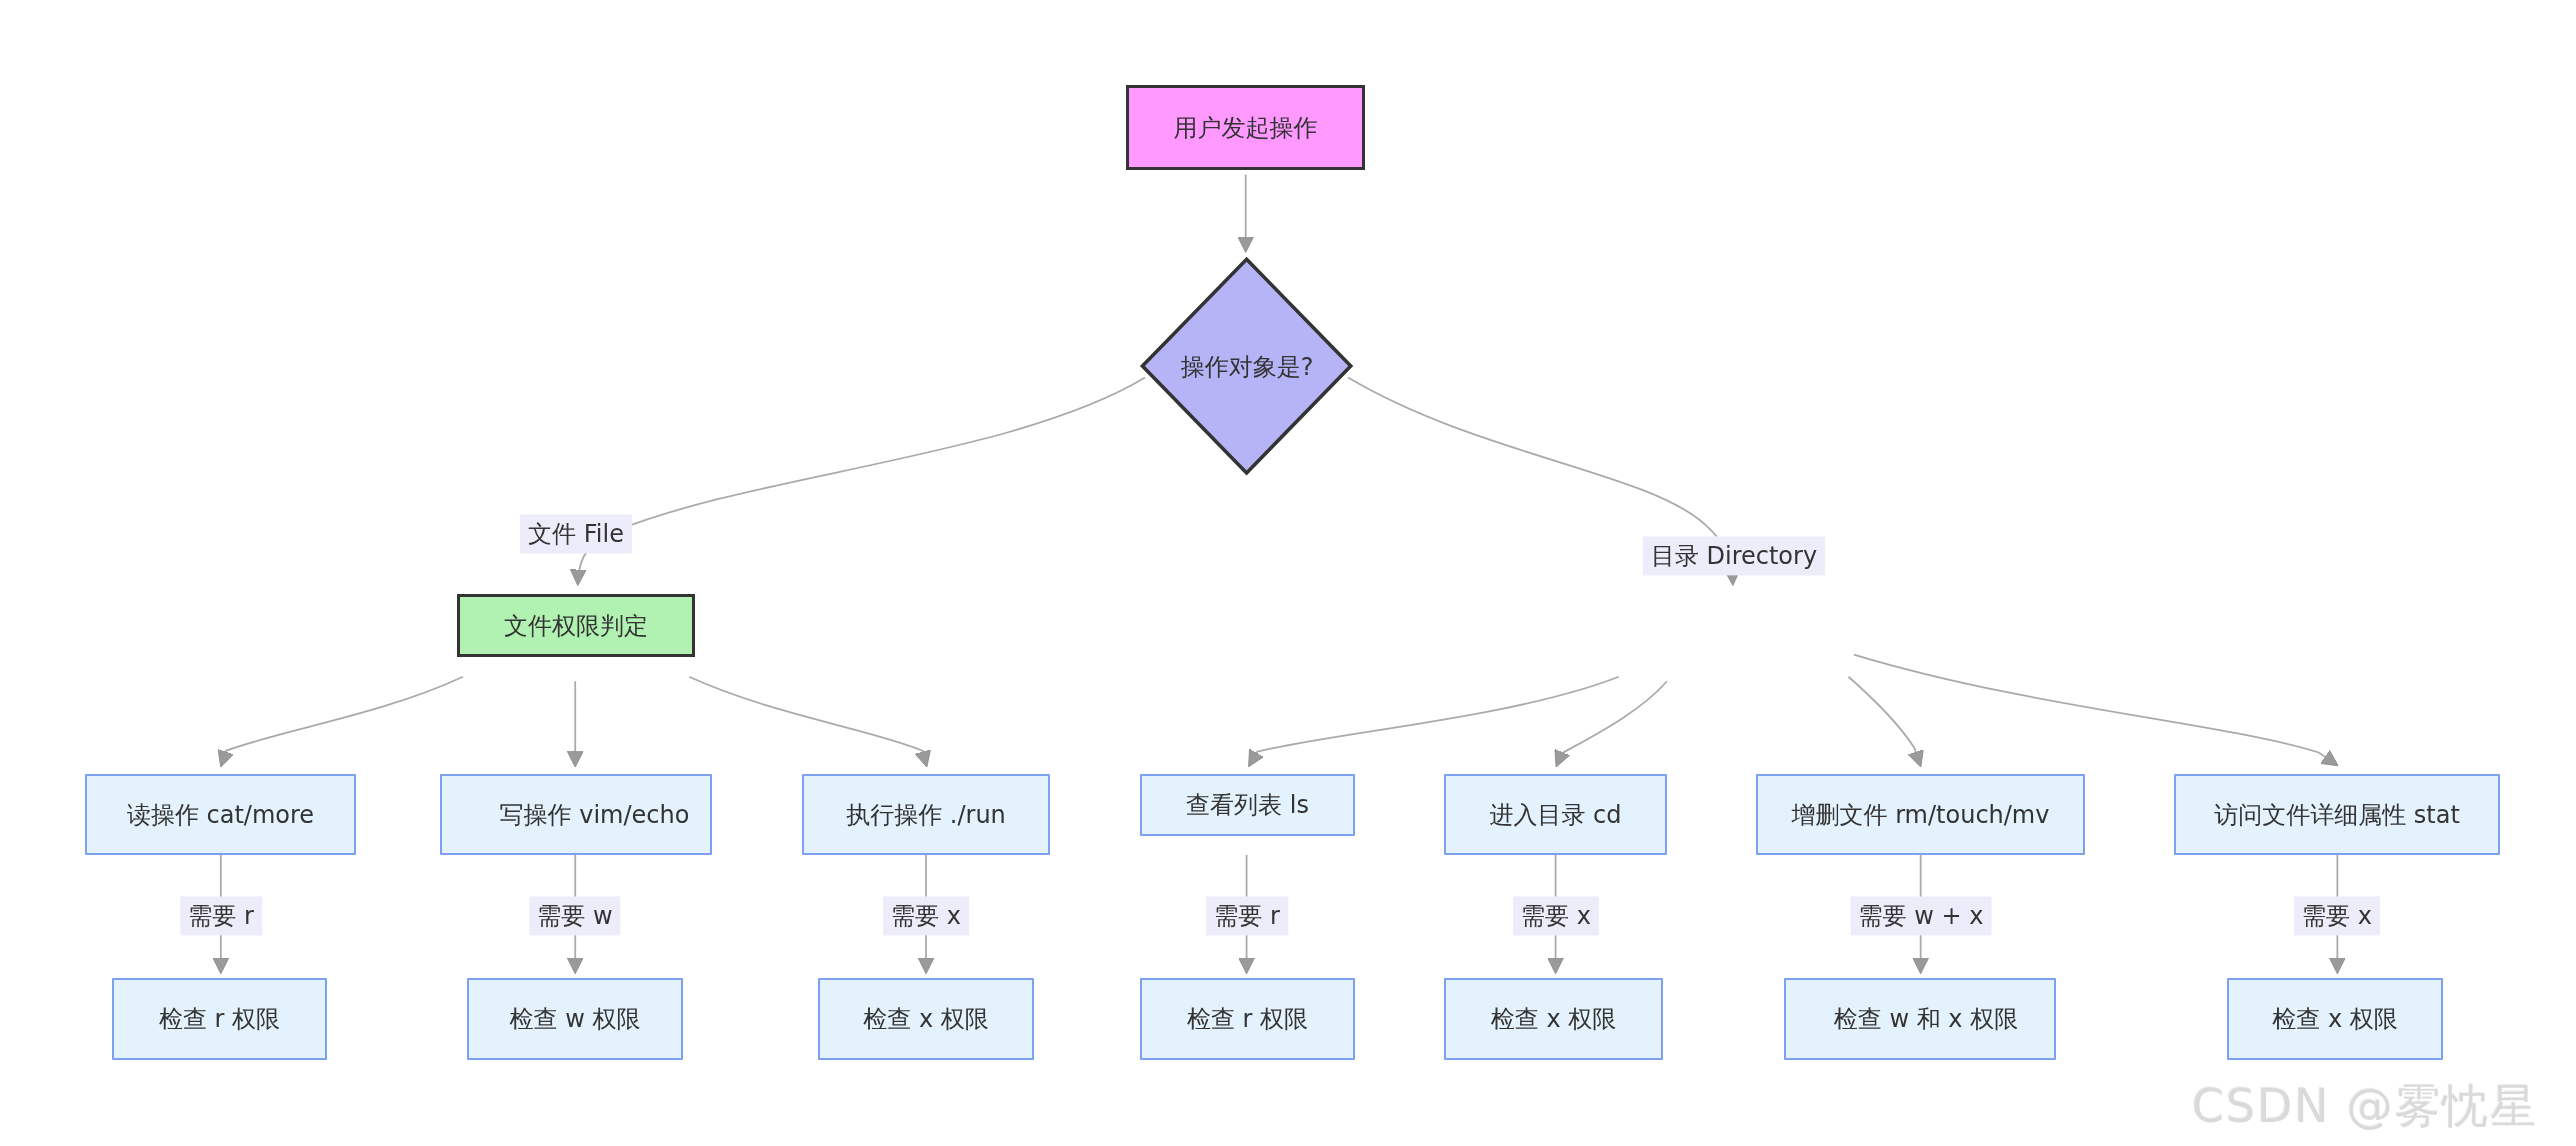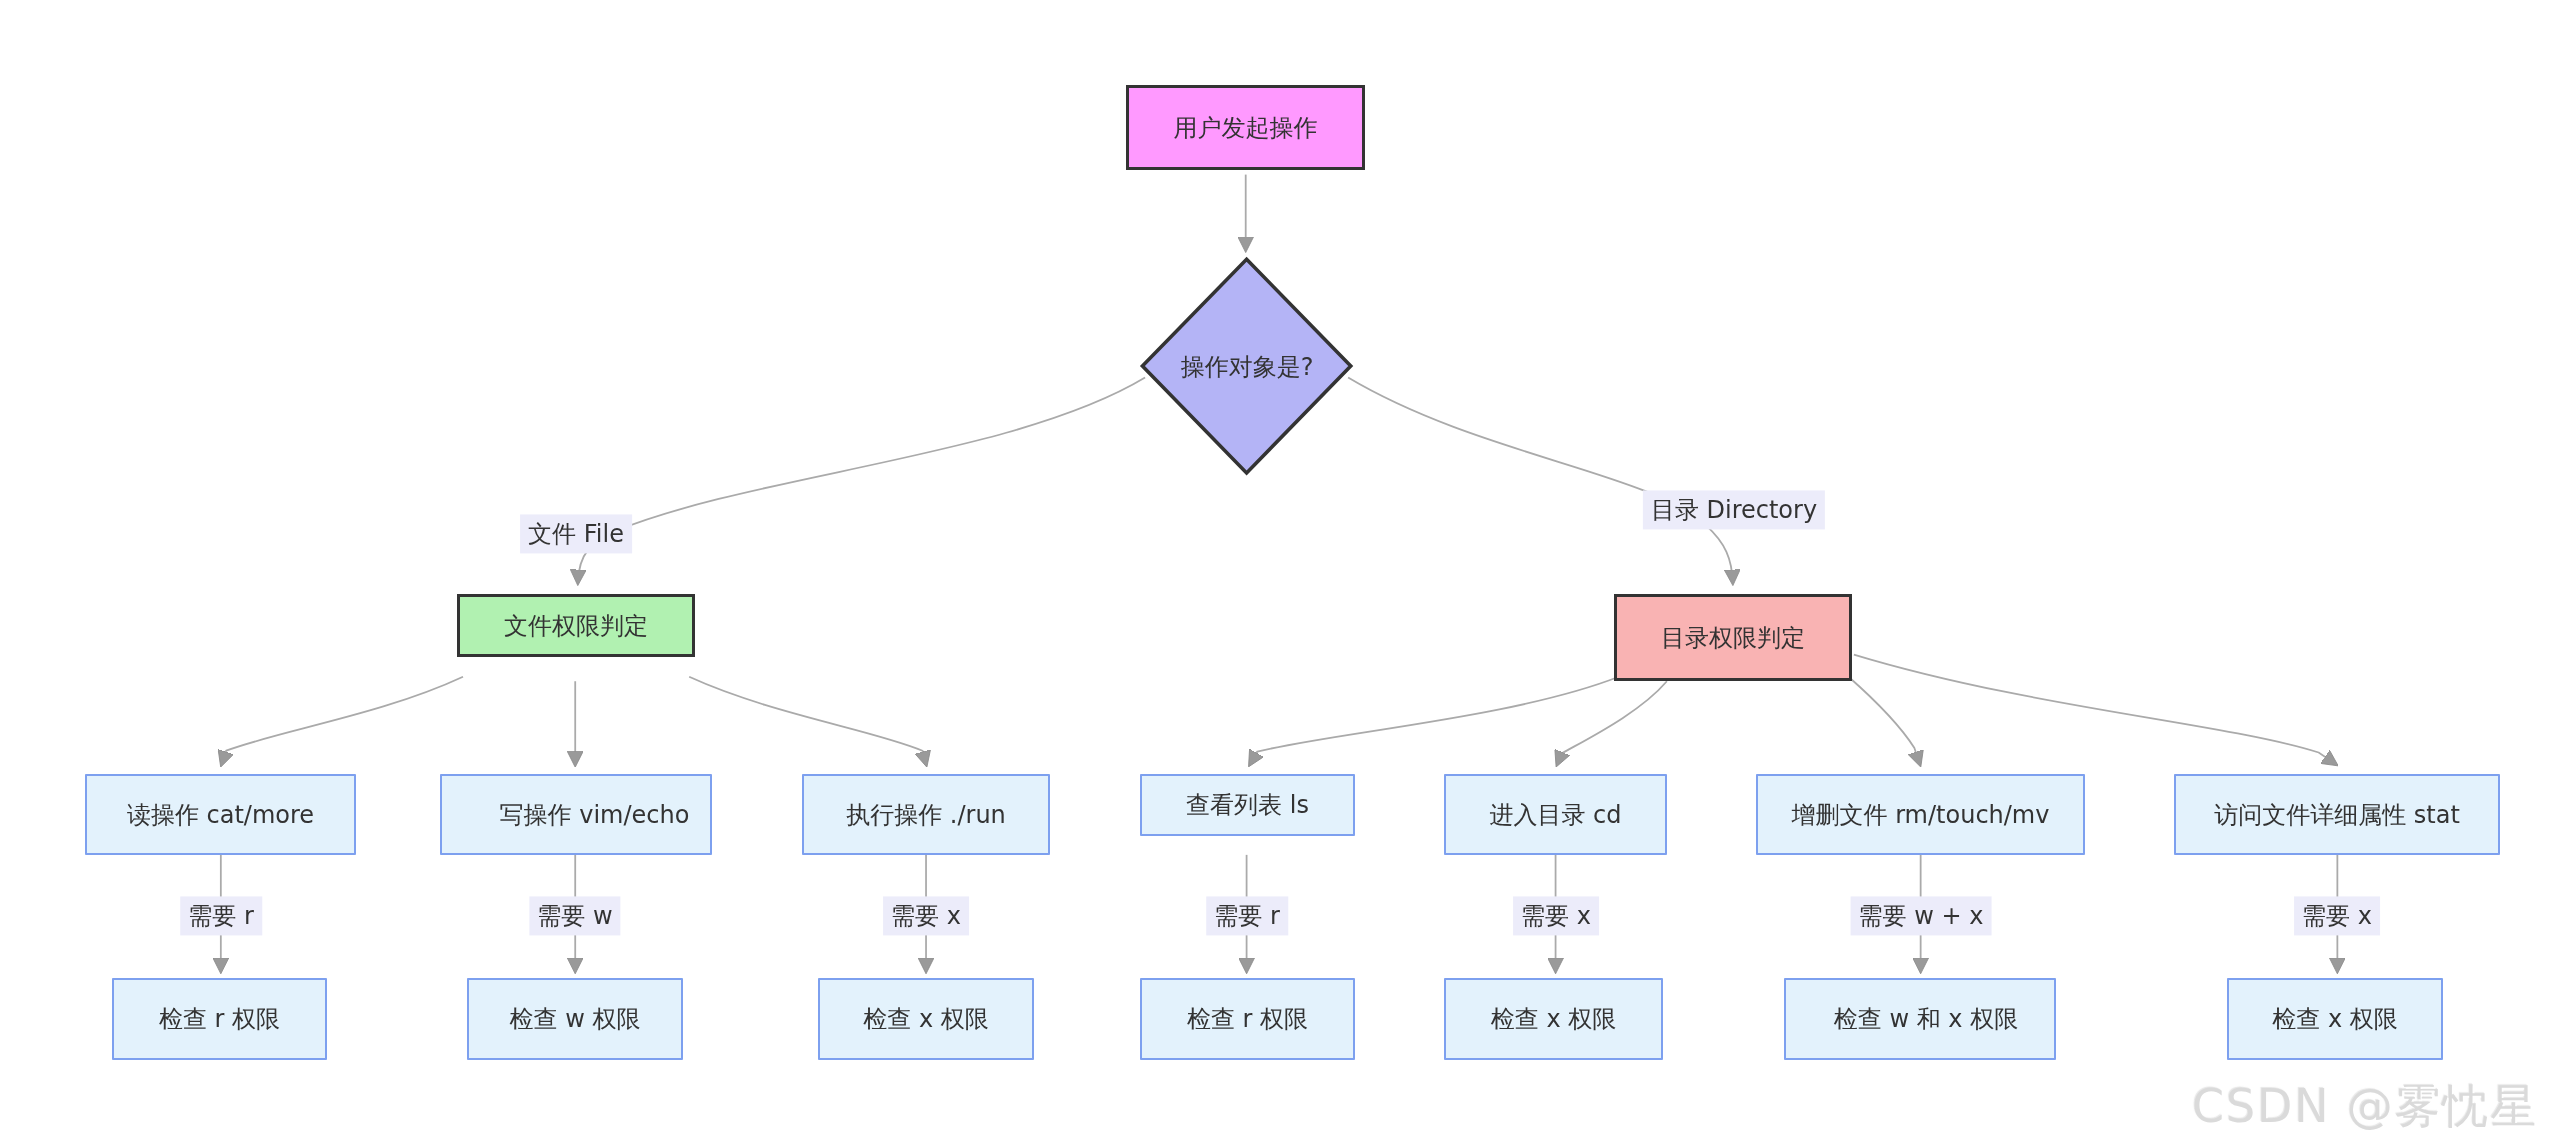--- a/index.html
+++ b/index.html
@@ -113,23 +113,20 @@
   </div>
 
   <div class="diamond-label" style="left:1247px; top:367px;">
     <span>操作对象是?</span>
   </div>
 
   <div class="node subject file-node" style="left:457px; top:594px; width:238px; height:63px;">
     <span>文件权限判定</span>
   </div>
 
-  <div class="node subject dir-node" style="left:1614px; top:594px; width:238px; height:87px;">
-    <span>目录权限判定</span>
-  </div>
 
   <div class="node op-node" style="left:85px; top:774px; width:271px; height:81px;">
     <span>读操作 cat/more</span>
   </div>
   <div class="node op-node" style="left:440px; top:774px; width:272px; height:81px;padding-left:37px;">
     <span>写操作 vim/echo</span>
   </div>
   <div class="node op-node" style="left:802px; top:774px; width:248px; height:81px;">
     <span>执行操作 ./run</span>
   </div>
@@ -166,21 +163,21 @@
   <div class="node op-node" style="left:1784px; top:978px; width:272px; height:82px;padding-left:12px;">
     <span>检查 w 和 x 权限</span>
   </div>
   <div class="node op-node" style="left:2227px; top:978px; width:216px; height:82px;">
     <span>检查 x 权限</span>
   </div>
 
   <div class="edge-label" style="left:576px; top:534px;">
     <span>文件 File</span>
   </div>
-  <div class="edge-label" style="left:1734px; top:510px;">
+  <div class="edge-label" style="left:1734px; top:556px;">
     <span>目录 Directory</span>
   </div>
 
   <div class="edge-label" style="left:221px; top:916px;">
     <span>需要 r</span>
   </div>
   <div class="edge-label" style="left:575px; top:916px;">
     <span>需要 w</span>
   </div>
   <div class="edge-label" style="left:926px; top:916px;">

